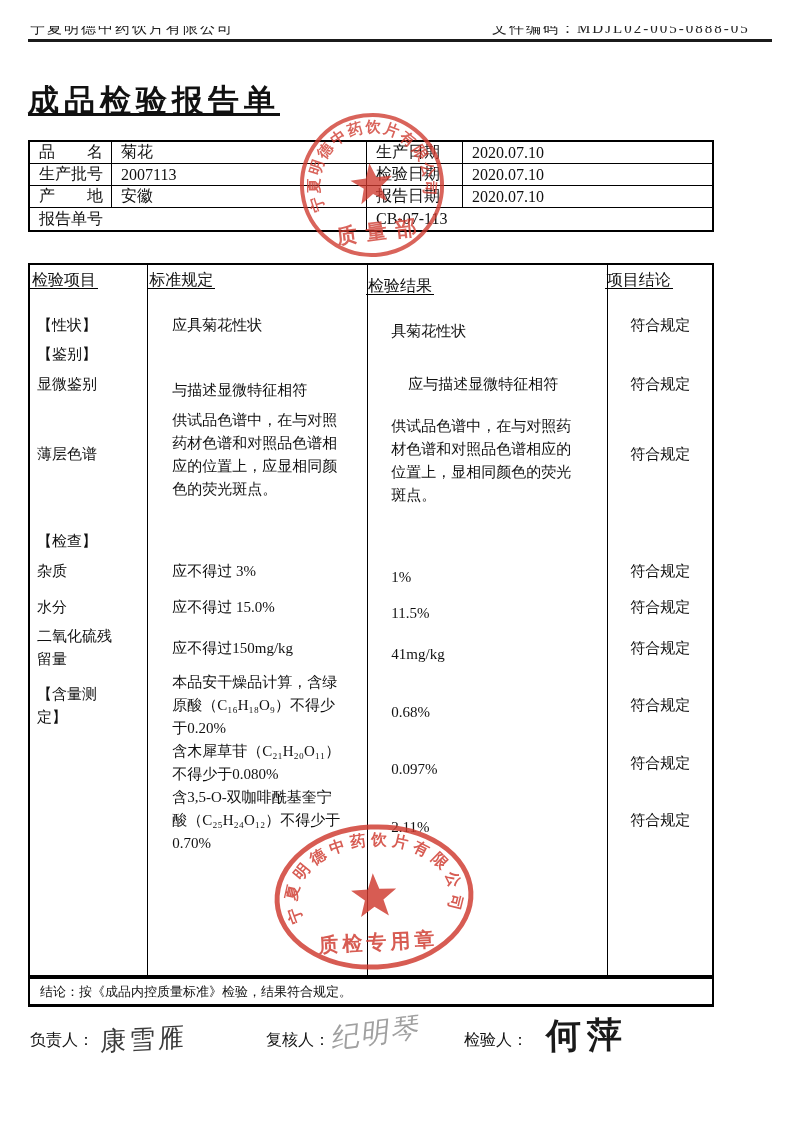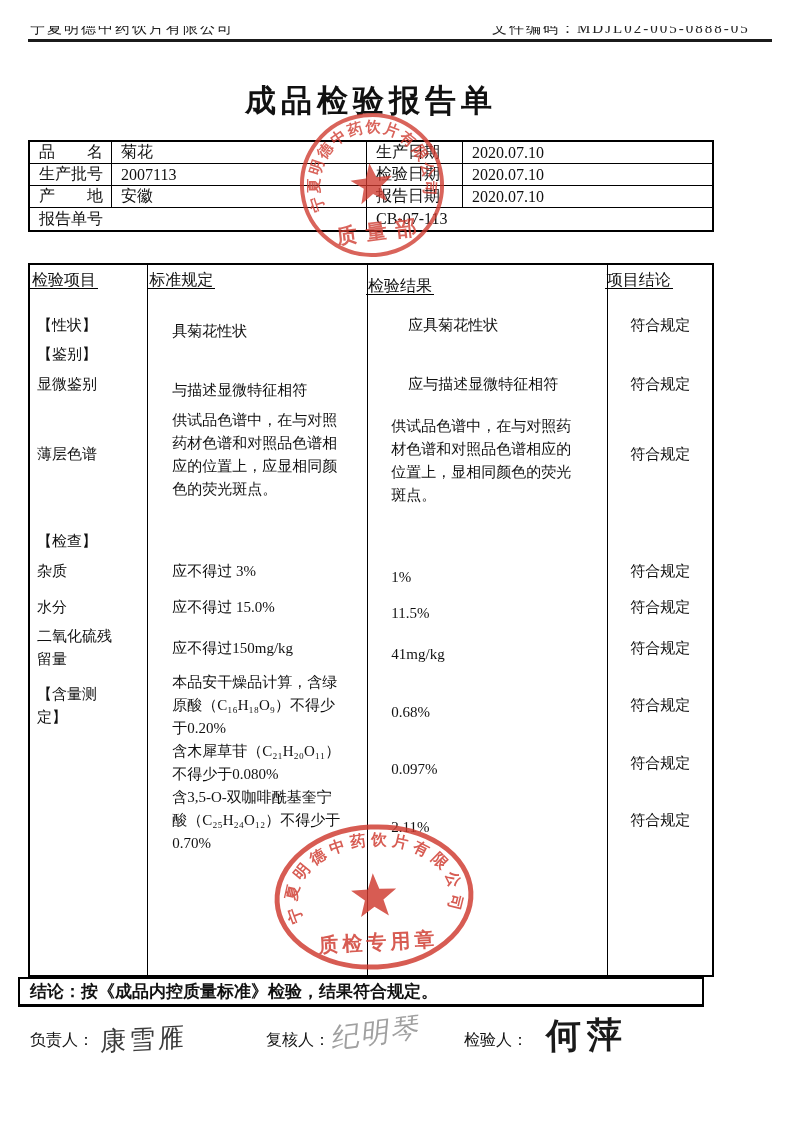--- a/index.html
+++ b/index.html
@@ -10,22 +10,22 @@
     font-family:"Liberation Serif","DejaVu Serif",serif; color:#111;
   }
   
   .clip { position:absolute; height:12px; overflow:hidden; }
   .clip > span { display:block; margin-top:-7px; font-size:15px; color:#222; white-space:nowrap; letter-spacing:2px; }
   .hdr-left  { left:30px;  top:26px; width:260px; }
   .hdr-right { left:492px; top:26px; width:260px; }
   .hdr-rule  { position:absolute; left:28px; top:39px; width:744px; height:3px; background:#1b1b1b; }
   
   .title {
-    position:absolute; left:28px; top:80px; width:686px; text-align:center;
-    font-size:31px; font-weight:bold; letter-spacing:5px;
+    position:absolute; left:28px; top:80px; width:686px; text-align:left;
+    font-size:31px; font-weight:bold; letter-spacing:5px;text-decoration:underline;
   }
   
   .info-table {
     position:absolute; left:28px; top:140px; width:686px;
     display:grid; grid-template-columns:82px 255px 96px 249px;
     border:2px solid #000; font-size:16px;
   }
   .ic { height:22px; display:flex; align-items:center; padding-left:9px;
         border-right:1px solid #000; border-bottom:1px solid #000; overflow:hidden; white-space:nowrap; }
   .ic.last-col { border-right:none; }
@@ -42,23 +42,23 @@
   .th { text-align:left; font-size:16px; }
   .th span { border-bottom:1px solid #000; padding:0 2px; }
   .c1 { width:118px; } .c2 { width:220px; } .c3 { width:240px;margin-top:13px; } .c4 { width:108px; }
   .tbody { padding-top:12px; }
   .tr { display:flex; align-items:center; line-height:23px;gap:30px; }
   .tr.gap { margin-top:23px; }
   .td { padding:0 9px 0 7px; }
   .td.c2 { padding-left:10px; } .td.c3 { padding-left:10px; } .td.c4 { padding-left:13px; }
   
   .conclusion {
-    position:absolute; left:18px; top:977px; width:686px; height:30px;
+    position:absolute; left:28px; top:977px; width:686px; height:30px;
     border:2px solid #000; border-bottom-width:3px;
-    font-size:17px; line-height:26px; padding-left:10px; font-weight:bold;
+    font-size:13px; line-height:26px; padding-left:10px; font-weight:normal;
   }
   
   .sig-label { position:absolute; font-size:16px; }
   .sig-name  { position:absolute; white-space:nowrap; }
   .sig1 { left:100px; top:1022px; font-size:26px; color:#3c3c3c; transform:rotate(-3deg) skewX(-4deg); letter-spacing:3px; }
   .sig2 { left:332px; top:1014px; font-size:28px; color:#a0a0a0; transform:rotate(-7deg) skewX(-12deg); letter-spacing:2px; }
   .sig3 { left:546px; top:1012px; font-size:35px; color:#1a1a1a; font-weight:bold; transform:rotate(-1deg); letter-spacing:6px; }
   
   .stamp { position:absolute; pointer-events:none; }
   .stamp-dept { left:285px; top:98px;  transform:rotate(-7deg); }
@@ -107,22 +107,22 @@
     <div class="thead">
       <div class="th c1"><span>检验项目</span></div>
       <div class="th c2"><span>标准规定</span></div>
       <div class="th c3"><span>检验结果</span></div>
       <div class="th c4"><span>项目结论</span></div>
     </div>
 
     <div class="tbody">
       <div class="tr">
         <div class="td c1">【性状】</div>
+        <div class="td c2">应具菊花性状</div>
         <div class="td c3">具菊花性状</div>
-        <div class="td c2">应具菊花性状</div>
         <div class="td c4">符合规定</div>
       </div>
       <div class="tr">
         <div class="td c1">【鉴别】</div>
         <div class="td c2"></div>
         <div class="td c3"></div>
         <div class="td c4"></div>
       </div>
       <div class="tr">
         <div class="td c1">显微鉴别</div>

